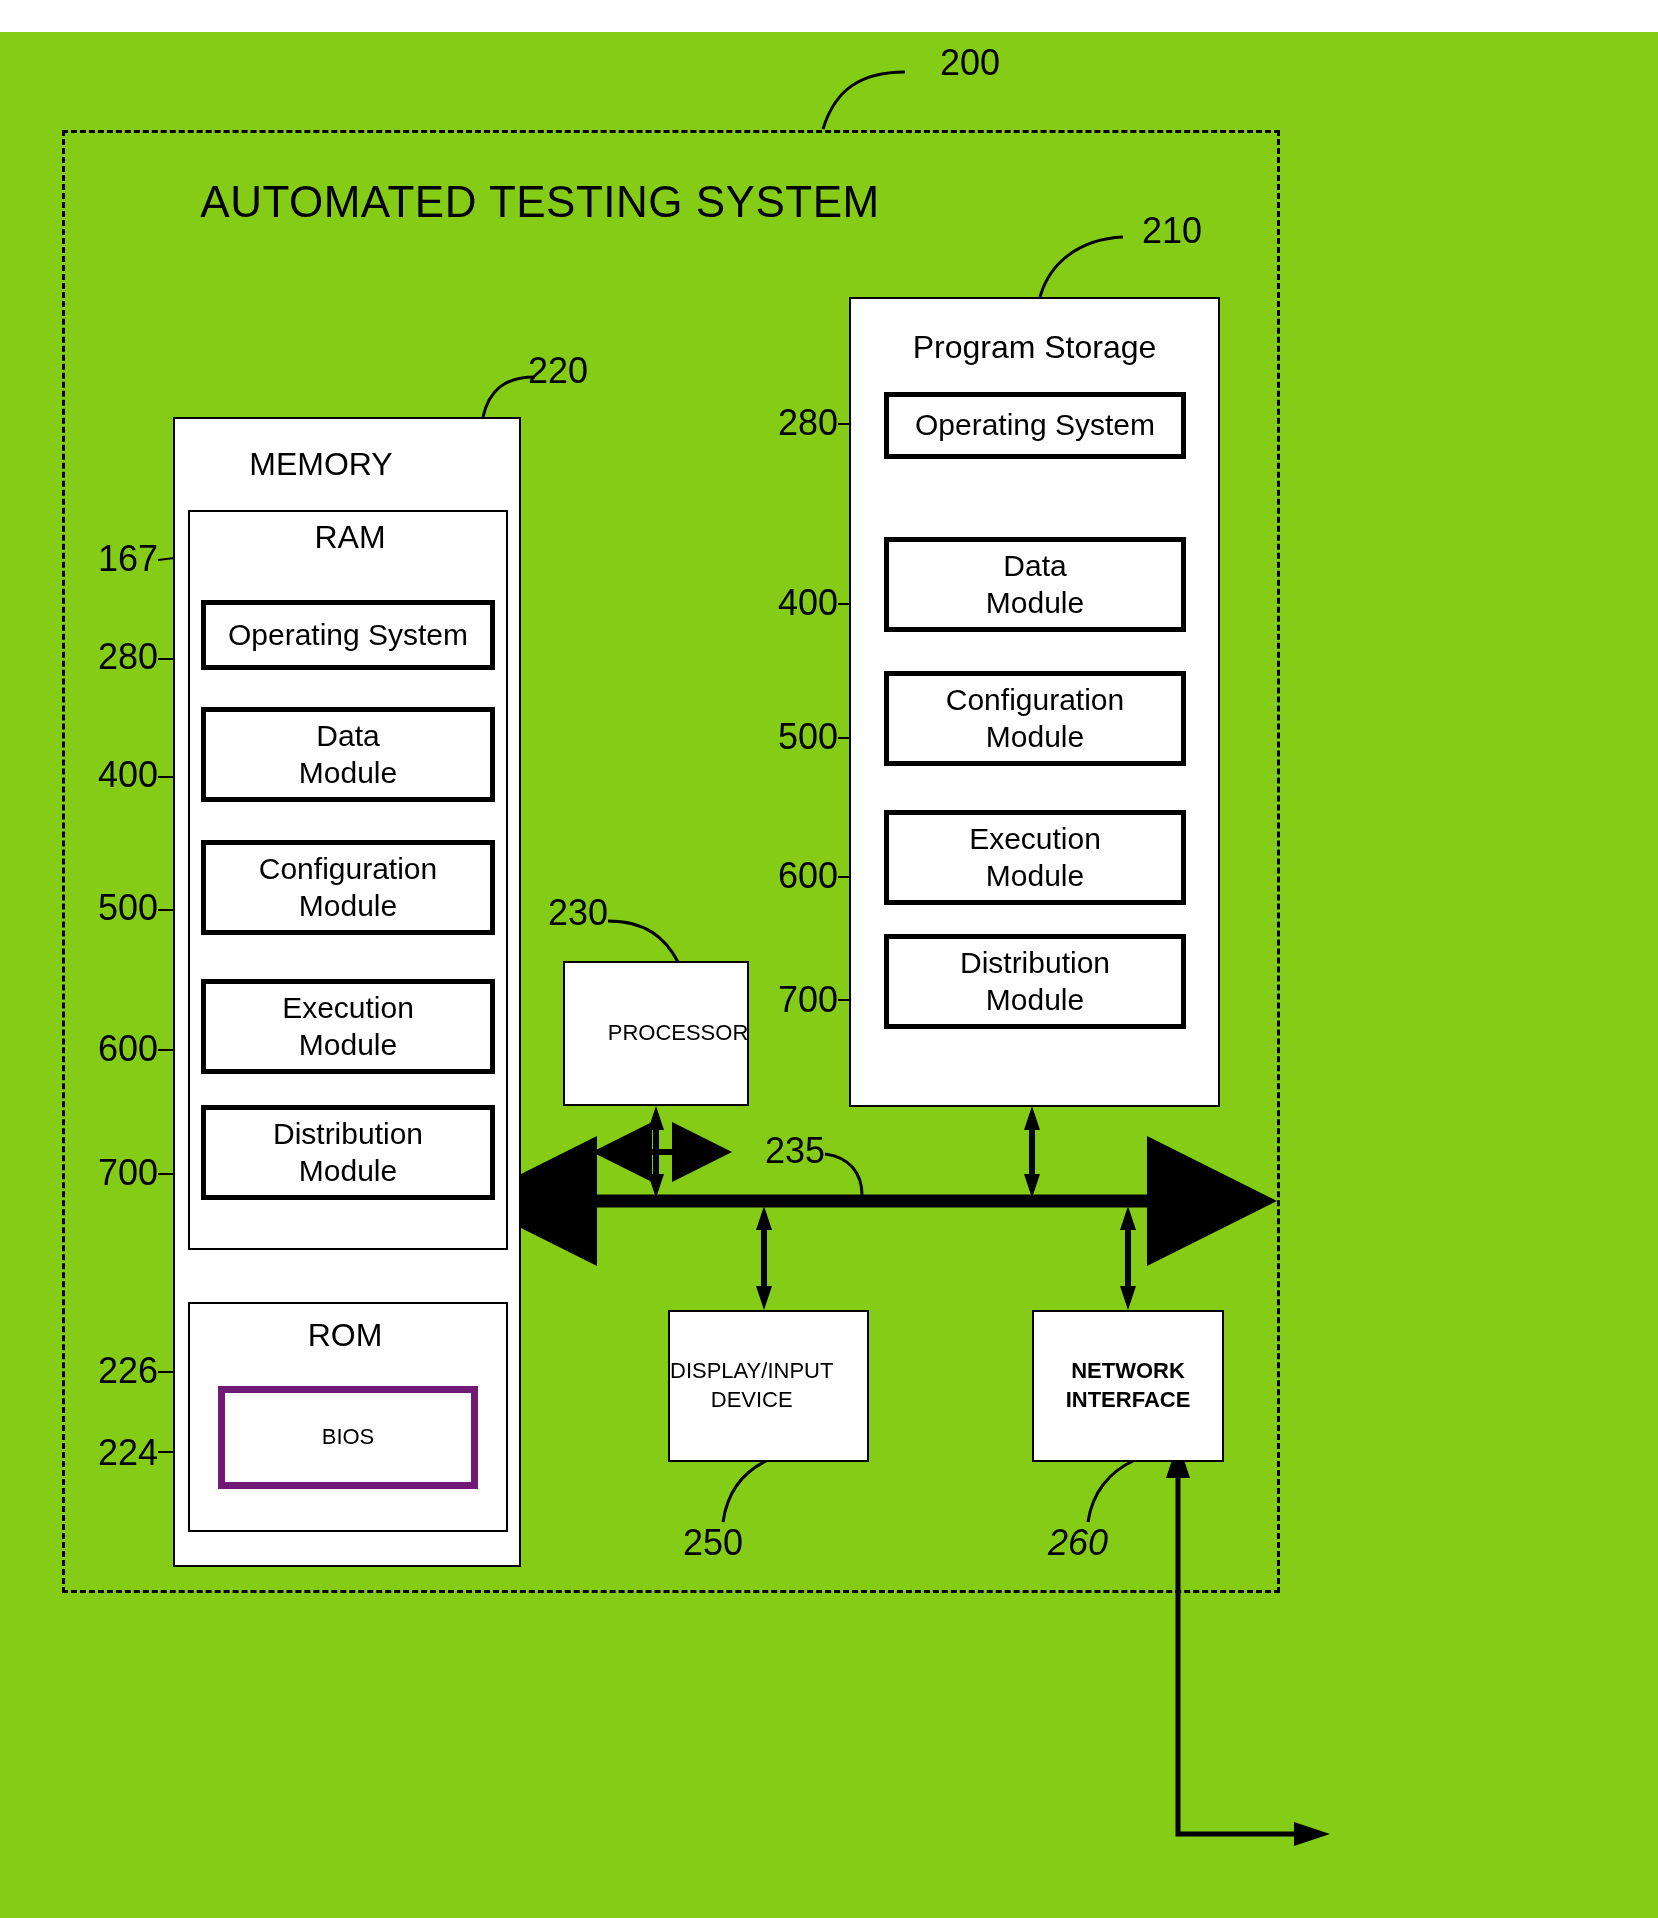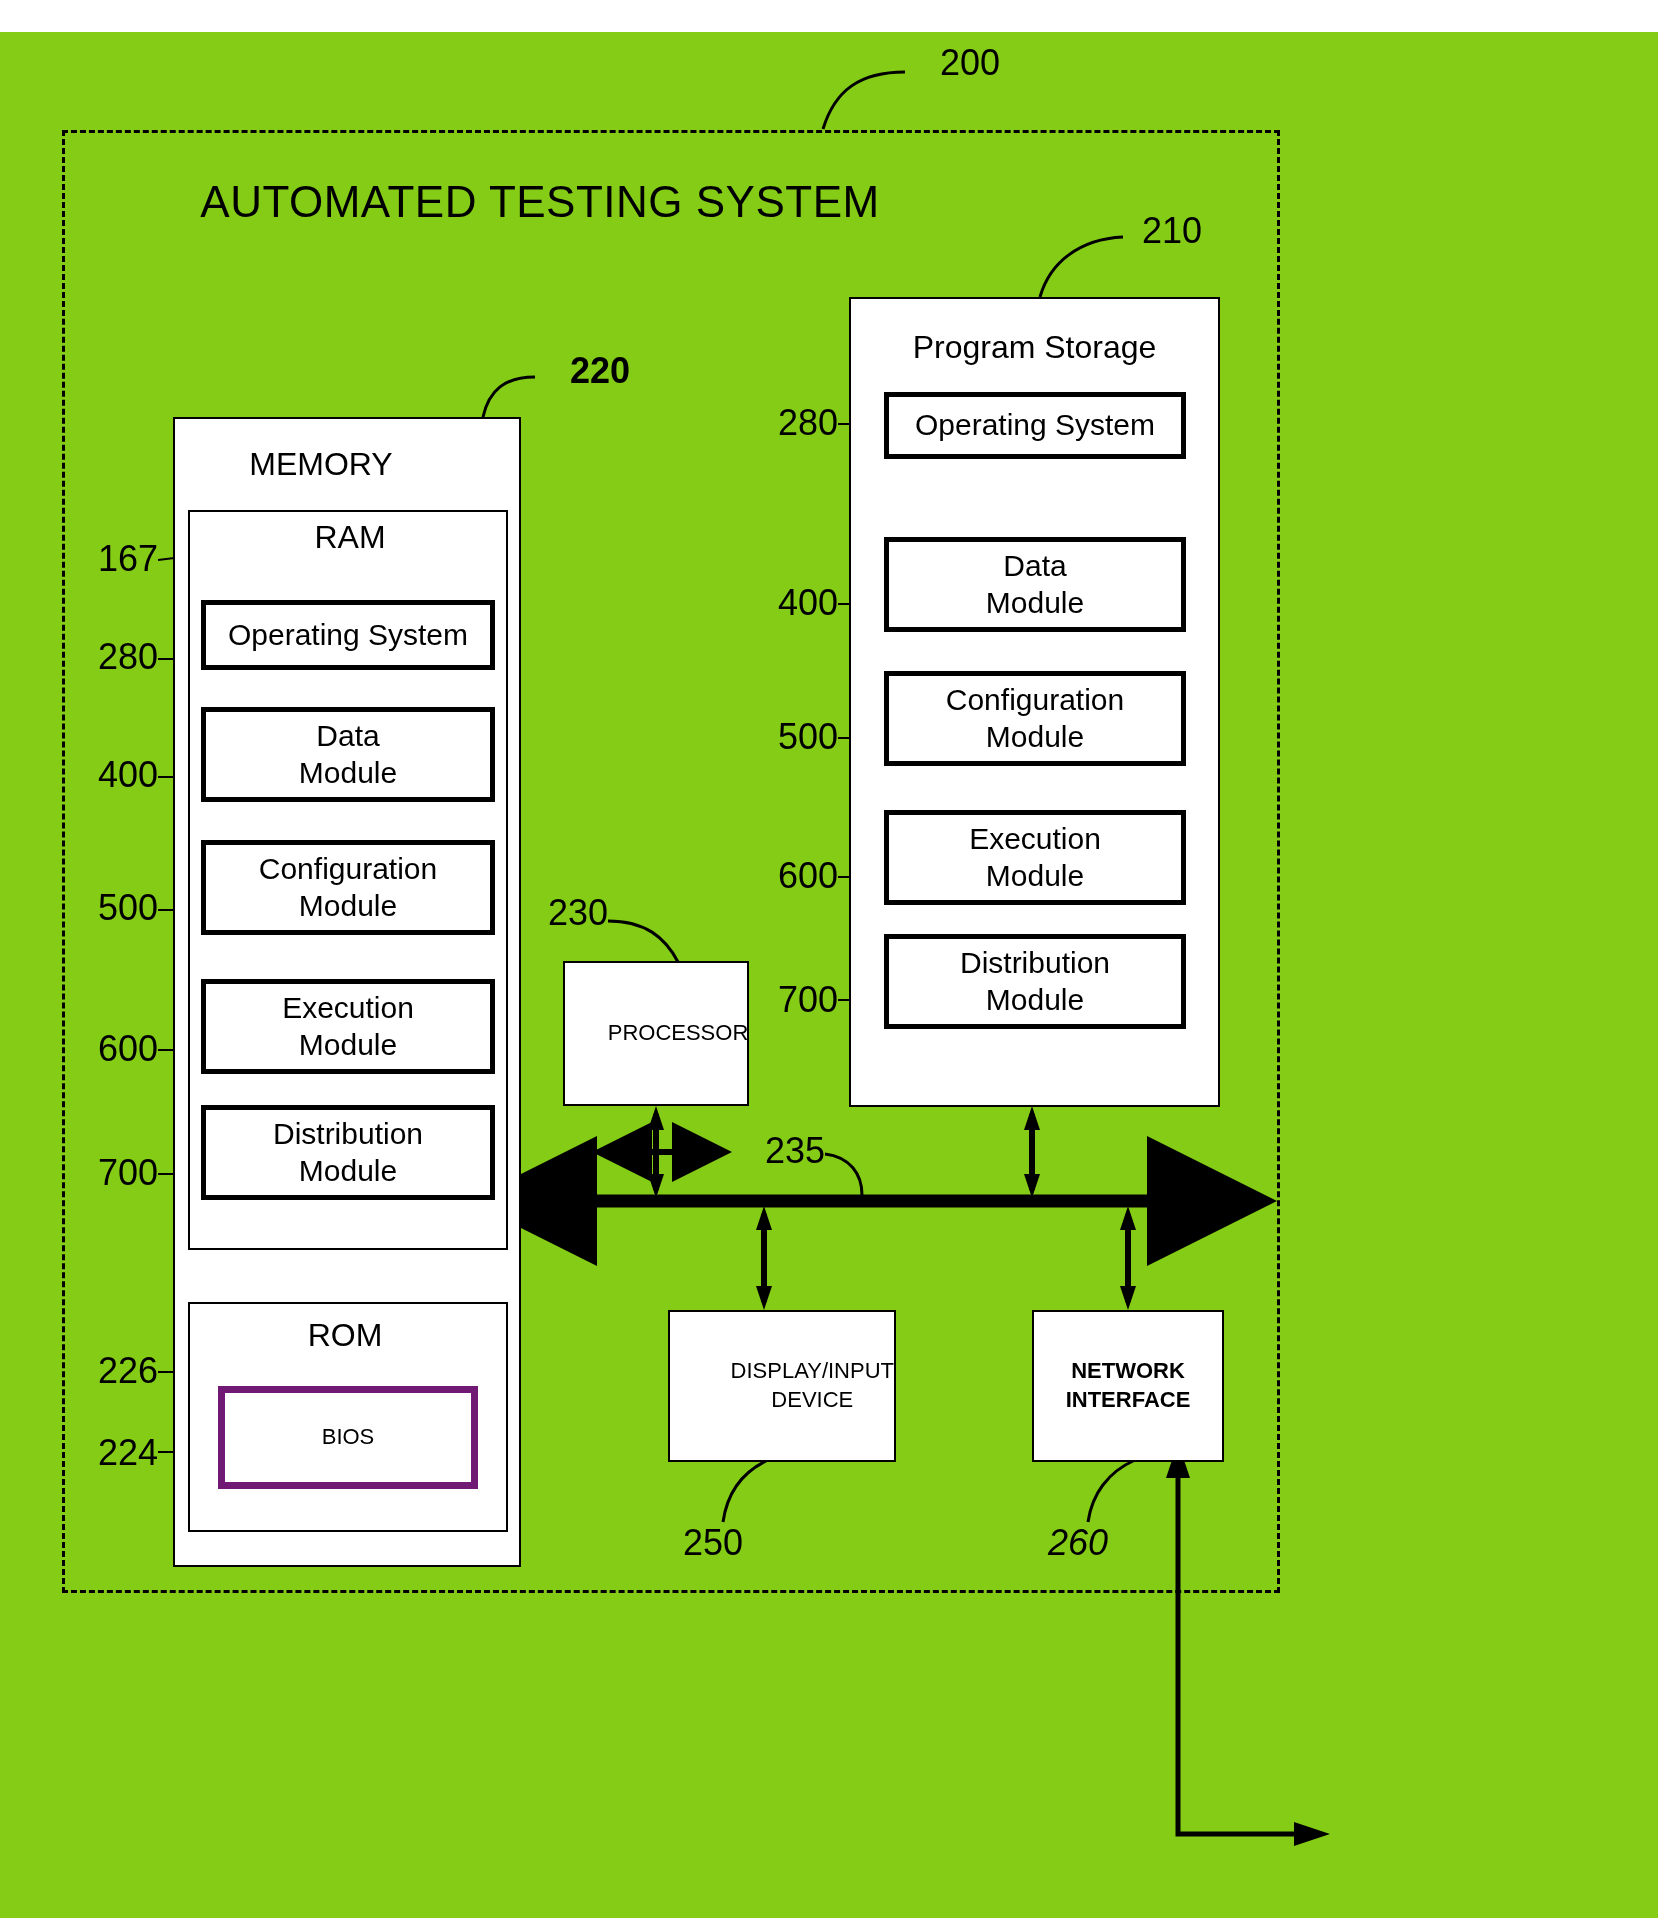--- a/index.html
+++ b/index.html
@@ -173,21 +173,21 @@
     <polygon points="1178,1410 1166,1446 1190,1446" fill="#000"></polygon>
     <polygon points="1330,1802 1294,1790 1294,1814" fill="#000"></polygon>
   </svg>
 
   <div class="abs system-boundary"></div>
 
   <div class="abs ref" style="left:880px; top:10px; width:120px;">200</div>
 
   <div class="abs system-title">AUTOMATED TESTING SYSTEM</div>
 
-  <div class="abs ref" style="left:510px; top:318px; width:120px;font-weight:bold;">220</div>
+  <div class="abs ref" style="left:468px; top:318px; width:120px;">220</div>
 
   <div class="abs thin-box" style="left:173px; top:385px; width:348px; height:1150px;"></div>
 
   <div class="abs caption" style="left:173px; top:414px; width:296px;">MEMORY</div>
 
   <div class="abs ref" style="left:80px; top:506px; width:78px;">167</div>
 
   <div class="abs thin-box-light" style="left:188px; top:478px; width:320px; height:740px;"></div>
 
   <div class="abs caption" style="left:250px; top:487px; width:200px;">RAM</div>
@@ -268,21 +268,21 @@
   </div>
 
   <div class="abs ref" style="left:520px; top:860px; width:88px;">230</div>
 
   <div class="abs thin-box-light" style="left:563px; top:929px; width:186px; height:145px; display:flex; align-items:center; justify-content:center;padding-left:44px;">
     <span class="caption-small">PROCESSOR</span>
   </div>
 
   <div class="abs ref" style="left:737px; top:1098px; width:88px;">235</div>
 
-  <div class="abs thin-box-light" style="left:668px; top:1278px; width:228px; height:152px; display:flex; align-items:center; justify-content:flex-end;">
+  <div class="abs thin-box-light" style="left:668px; top:1278px; width:201px; height:152px; display:flex; align-items:center; justify-content:flex-start;">
     <div class="caption-small">
       <div>DISPLAY/INPUT</div>
       <div>DEVICE</div>
     </div>
   </div>
   <div class="abs ref" style="left:655px; top:1490px; width:88px;">250</div>
 
   <div class="abs thin-box-light" style="left:1032px; top:1278px; width:192px; height:152px; display:flex; align-items:center; justify-content:center;font-weight:bold;">
     <div class="caption-small">
       <div>NETWORK</div>

